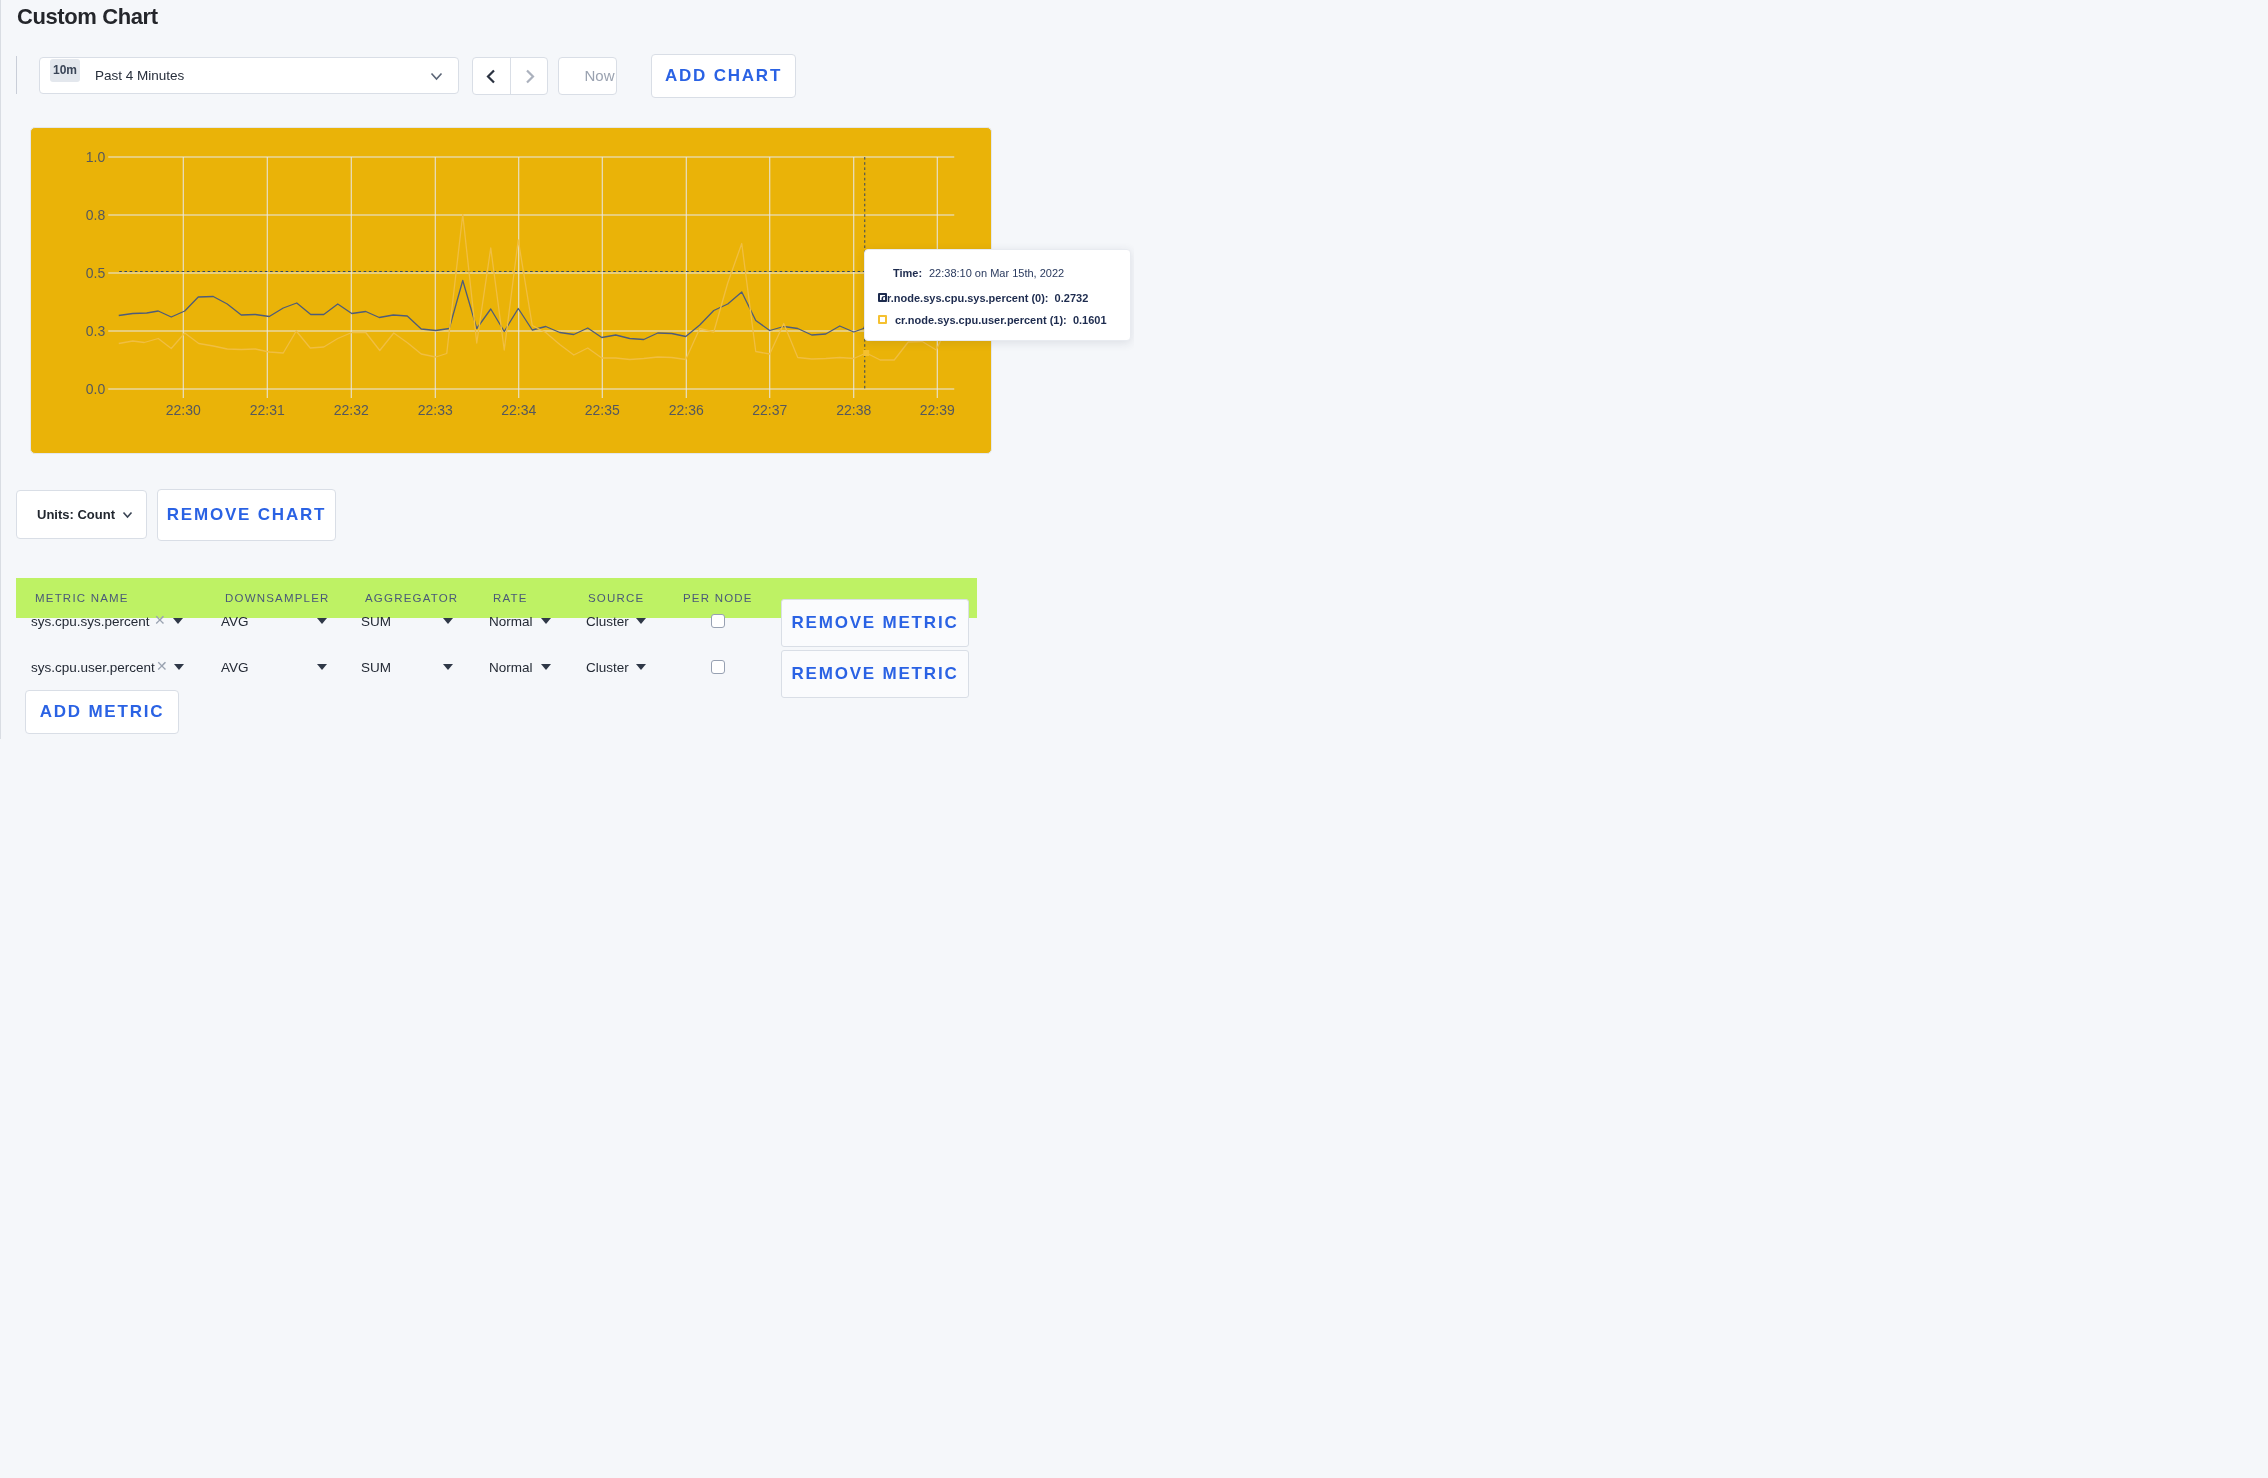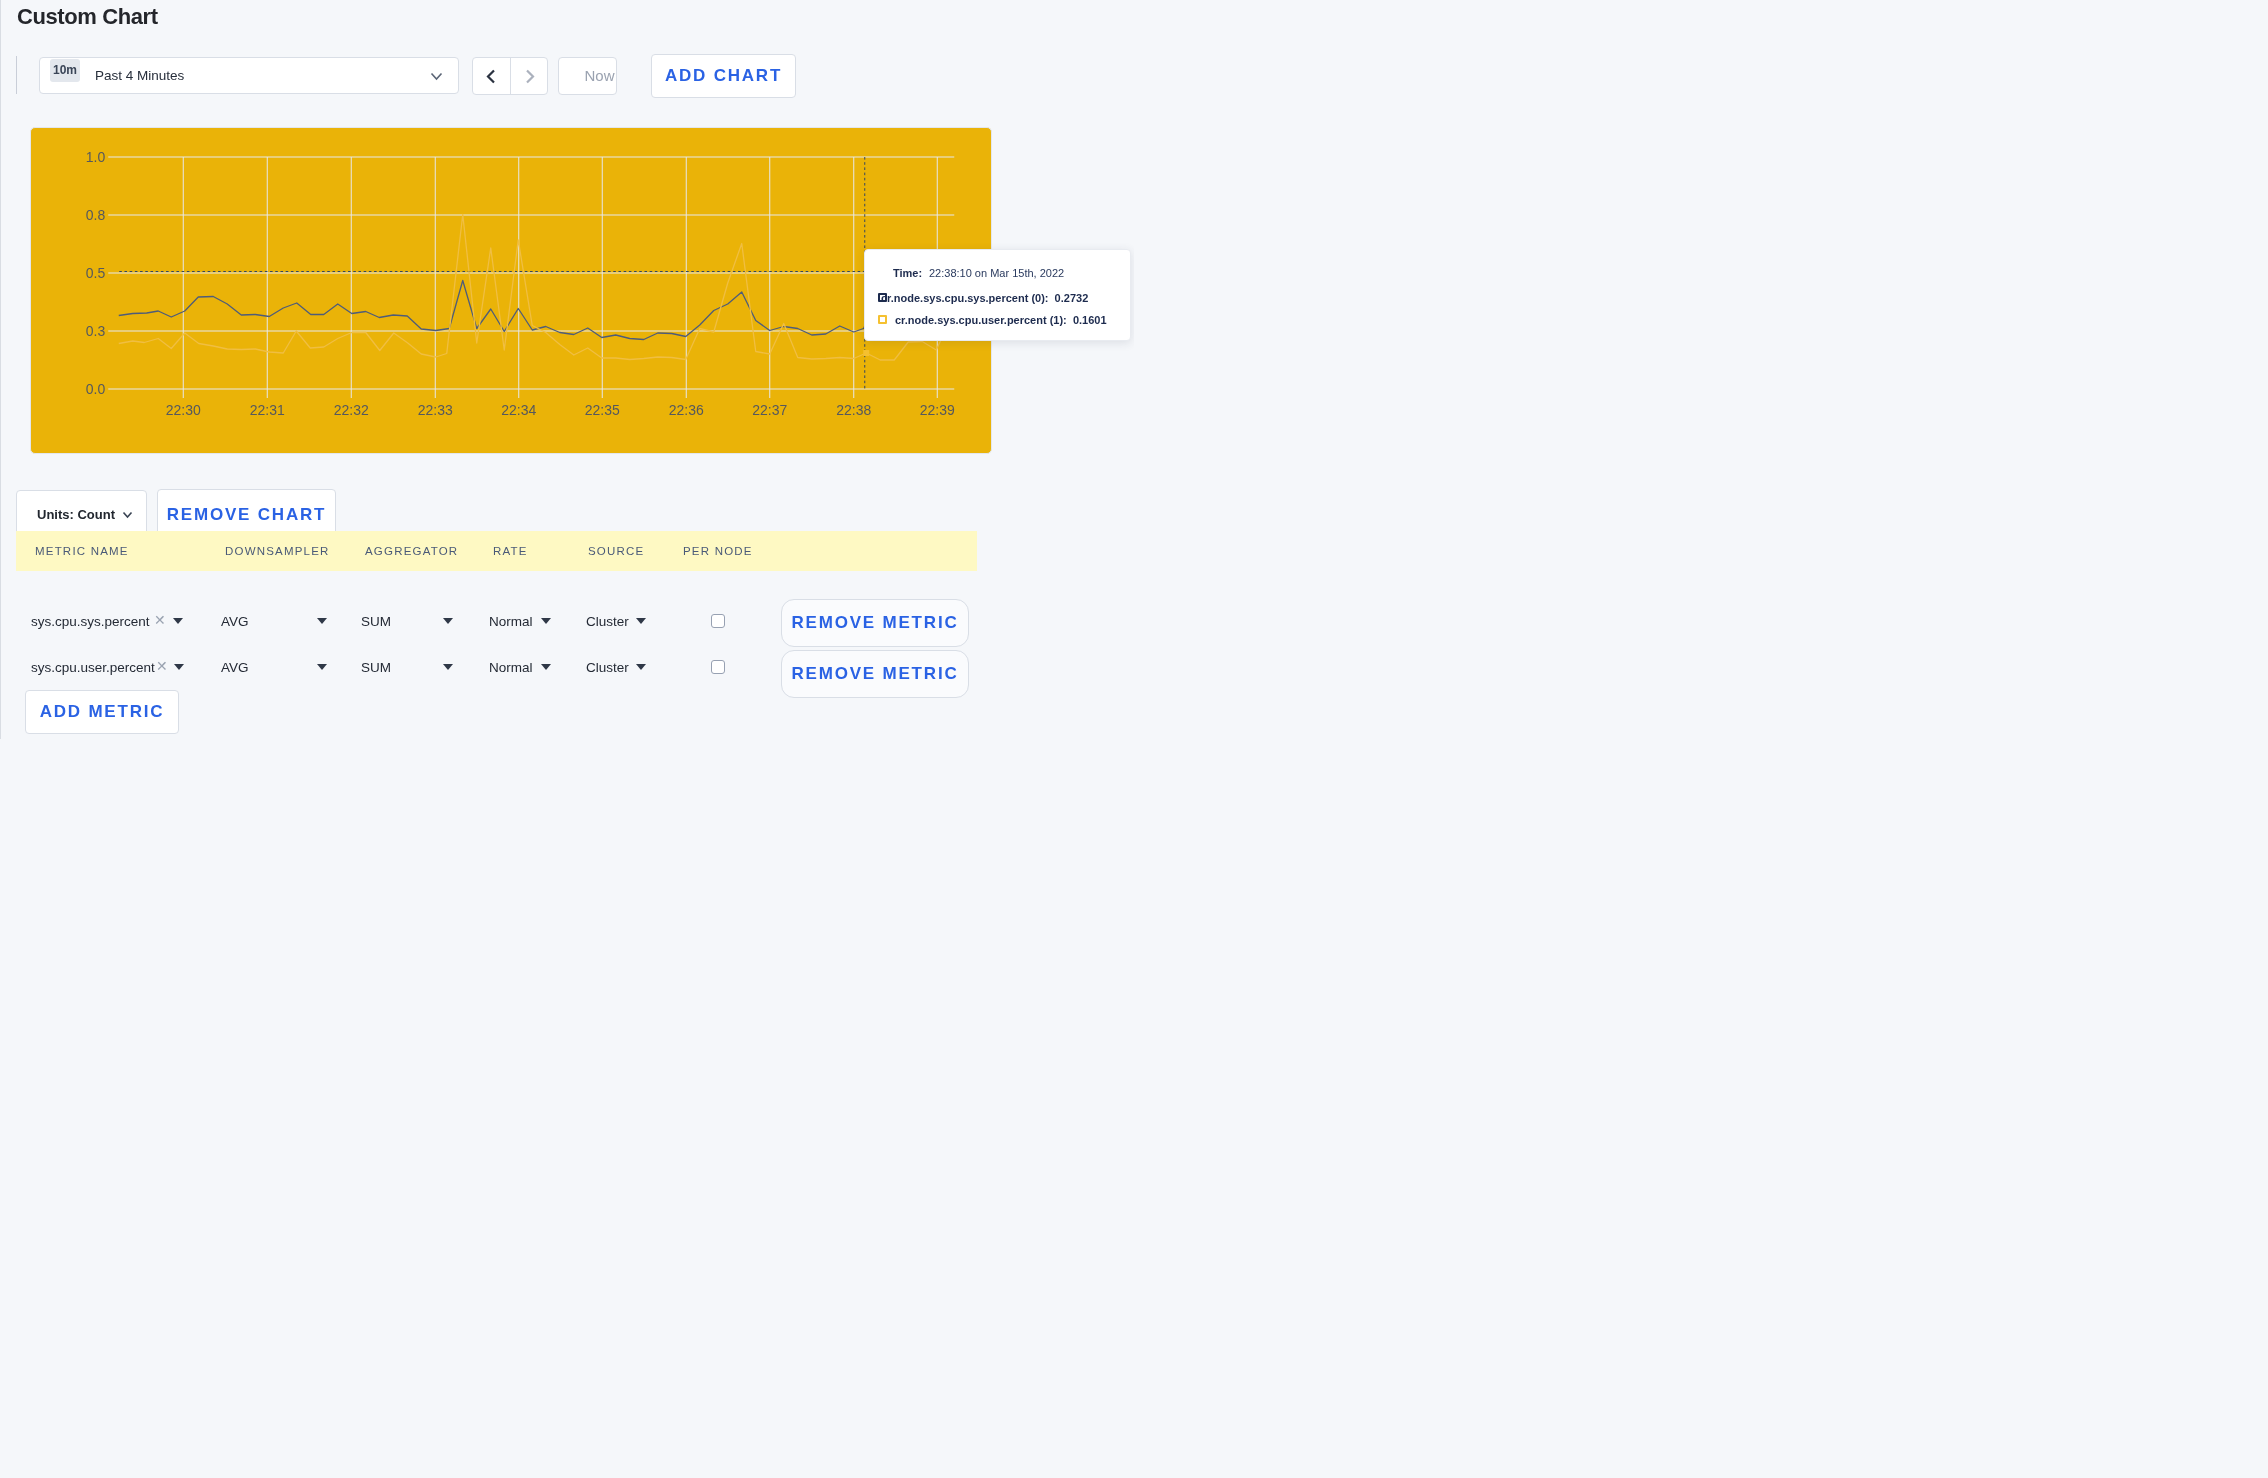--- a/index.html
+++ b/index.html
@@ -28,29 +28,29 @@
 #card { left:29px; top:127px; width:962px; height:327px; background:#eab308;
   border:1px solid #E3E7ED; border-radius:5px; }
 #tooltip { left:863px; top:249px; width:267px; height:92px; background:#fff;
   border:1px solid #E8EBF0; border-radius:4px; box-shadow:0 2px 10px rgba(40,50,70,0.12);
   font-size:11px; color:#1D2B4E; }
 #tooltip .trow { position:absolute; left:0; width:100%; }
 .lsq { position:absolute; left:13px; width:9px; height:9px; border-radius:1px; }
 #unitsbox { left:15px; top:490px; width:131px; height:49px; }
 #unitslabel { left:20px; top:0px; height:47px; line-height:47px; font-size:13px; font-weight:bold; color:#22272F; }
 #removechart { left:156px; top:489px; width:179px; height:52px; line-height:50px; }
-#thead { left:15px; top:531px; width:961px; height:40px; background:#fef9c3;text-align:right; }
+#thead { left:15px; top:578px; width:961px; height:40px; background:#bef264;text-align:right; }
 .th { position:absolute; top:0; height:40px; line-height:40px; font-size:11.5px; font-weight:500;
   letter-spacing:1.2px; color:#4A5A78; }
 .rowtext { font-size:13.5px; color:#242A35; }
 .caret { width:0; height:0; border-left:5.5px solid transparent; border-right:5.5px solid transparent;
   border-top:6.5px solid #2F3847; display:inline-block; }
 .xicon { color:#9AA3B1; font-size:14px; }
 .checkbox { width:14px; height:14px; border:1.5px solid #97A1B2; border-radius:3px; background:#fff; }
-.rmbtn { width:188px; height:48px; background:#FAFBFD; border:1px solid #D9DEE6; border-radius:13px; line-height:46px; }
+.rmbtn { width:188px; height:48px; background:#FAFBFD; border:1px solid #D9DEE6; border-radius:3px; line-height:46px; }
 #addmetric { left:24px; top:690px; width:154px; height:44px; line-height:42px; }
 </style>
 </head>
 <body>
 <div id="title" class="abs">Custom Chart</div>
 <div id="vtick" class="abs"></div>
 
 <div id="timesel" class="abs box">
   <div id="badge" class="abs">10m</div>
   <div id="tslabel" class="abs">Past 4 Minutes</div>

